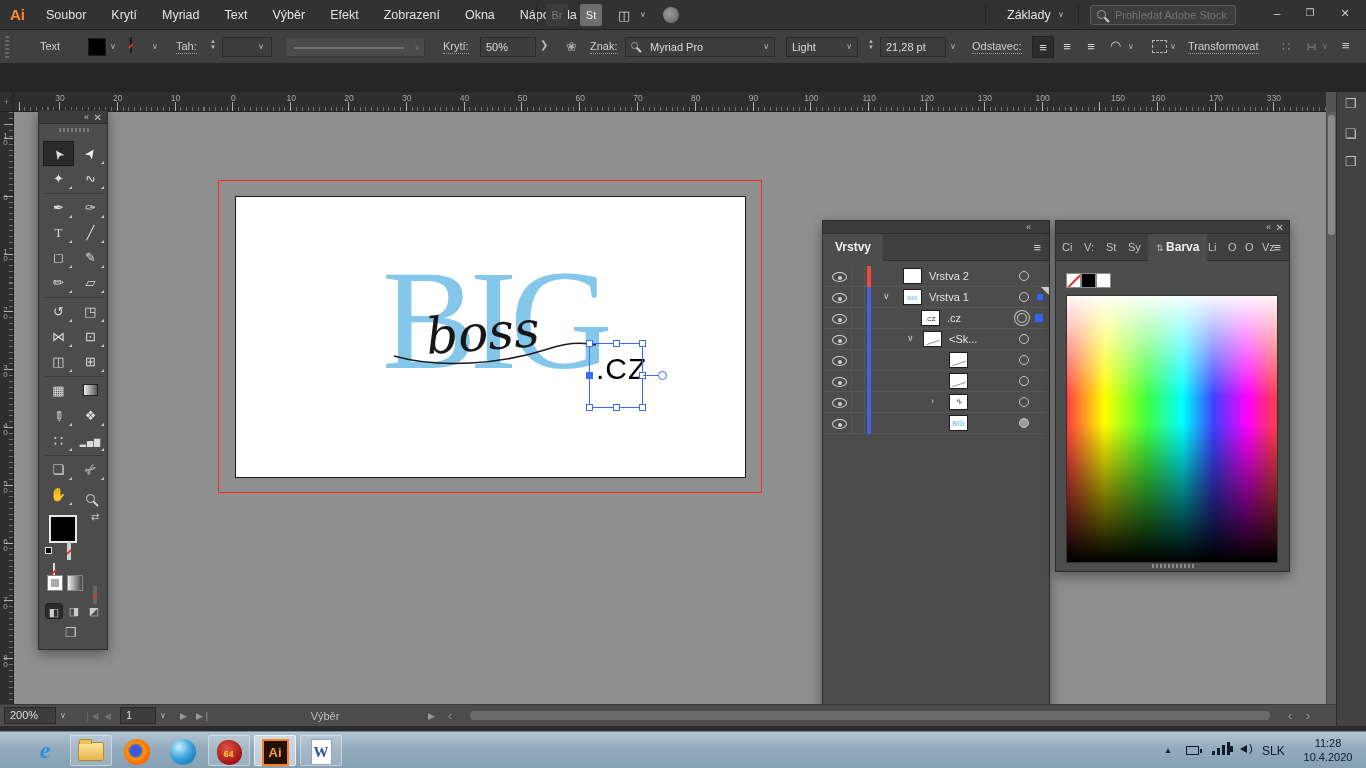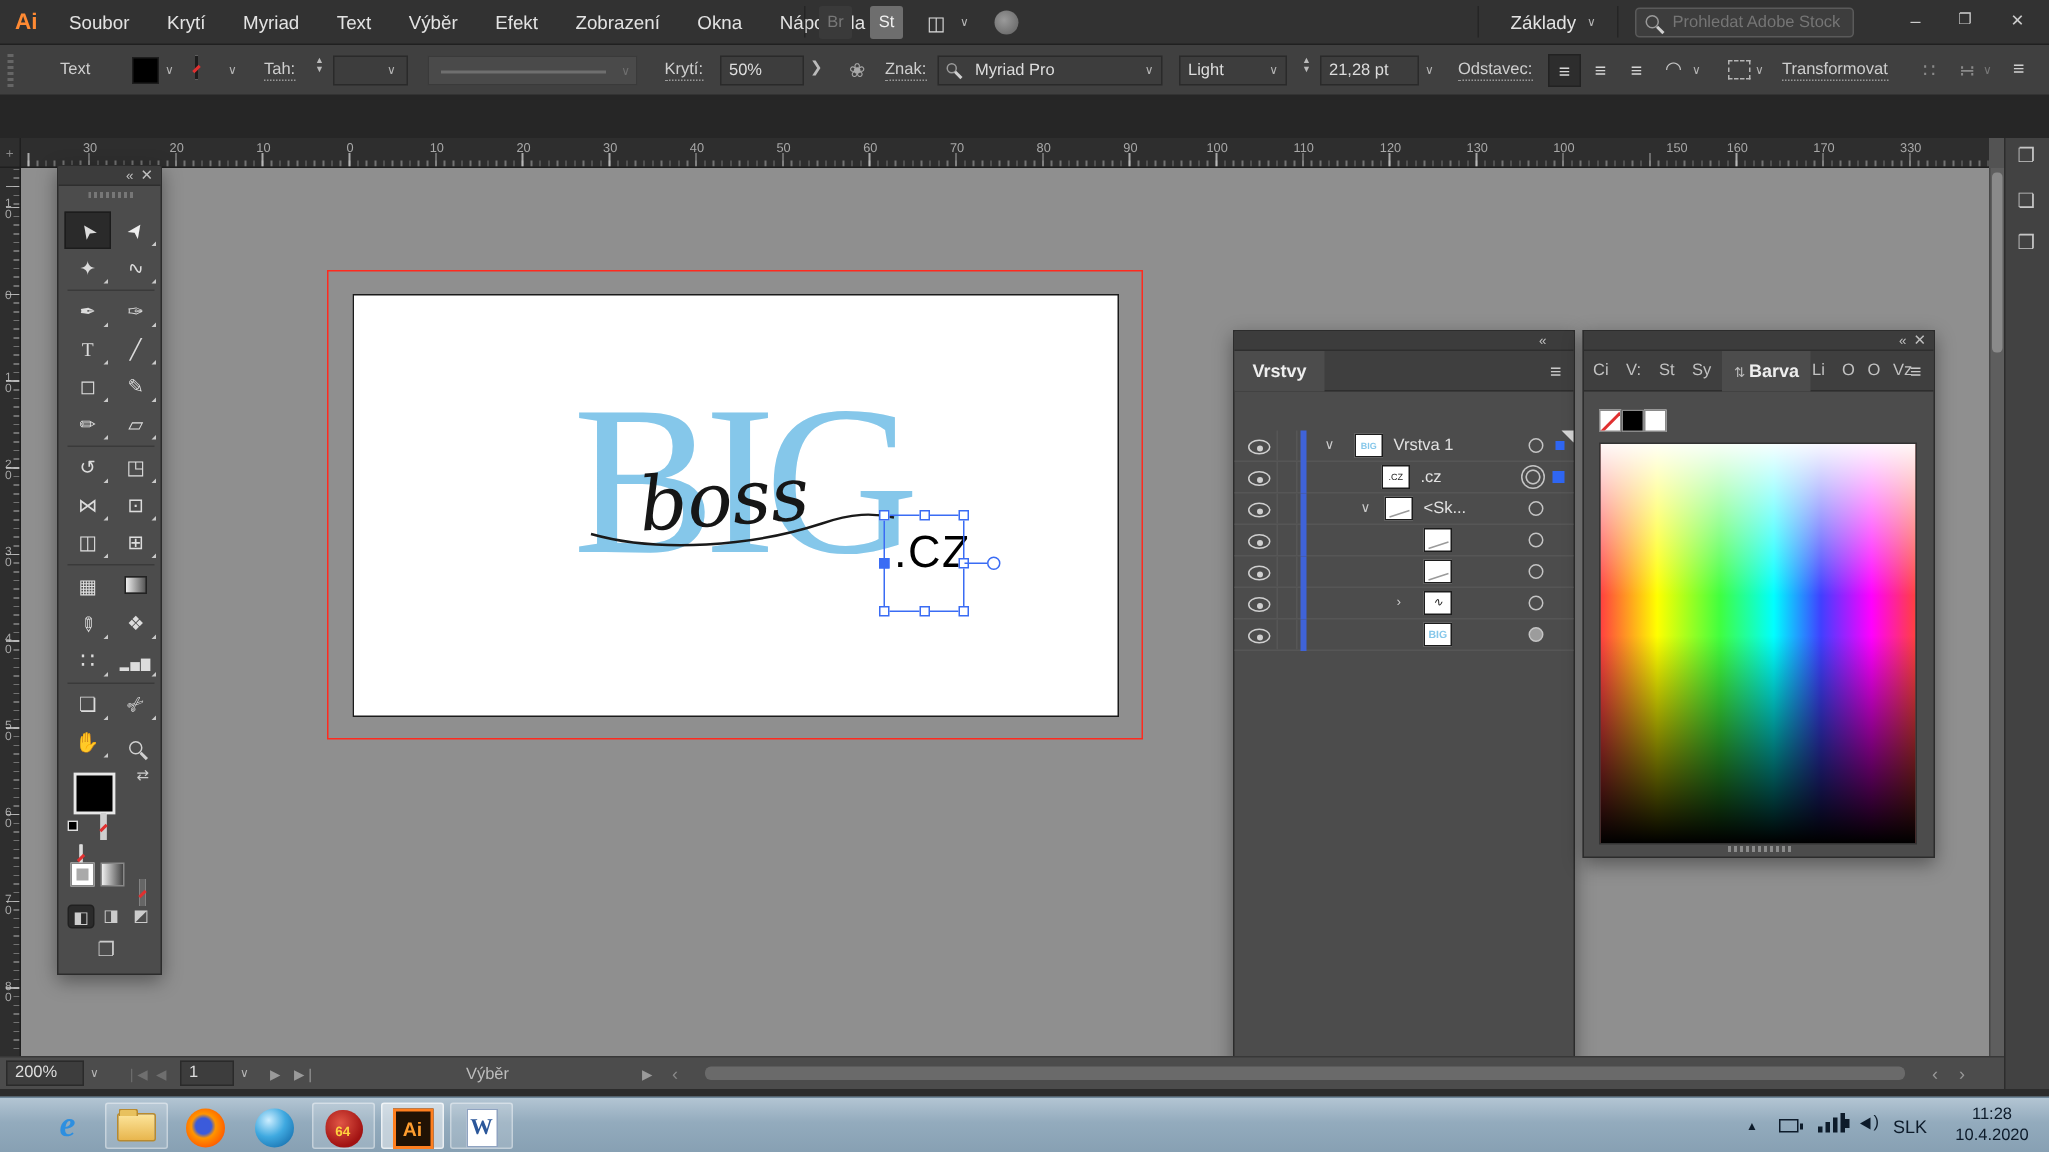--- a/index.html
+++ b/index.html
@@ -354,20 +354,29 @@
 
 <div id="layers" class="ab panel" data-name="layers-panel">
   <div class="phead" data-name="layers-header">
       <span class="coll" data-name="collapse-icon">«</span>
     </div>
   <div class="ptabs" data-name="layers-tab-strip">
     <span class="ptab" style="left:0" data-name="tab-vrstvy">Vrstvy</span>
     <span class="pmenu" data-name="panel-menu-icon">≡</span>
   </div>
 
+  <div class="lrow" style="top:45px" data-name="layer-row-vrstva2">
+    <span class="eye" data-name="visibility-eye-icon"></span>
+      <span class="hairv" style="left:28px"></span>
+      <span class="hairv" style="left:41px"></span>
+    <span class="lbar" style="background:#ee4b40" data-name="layer-color-bar"></span>
+    <span class="thumb" style="left:80px" data-name="layer-thumbnail"></span>
+    <span class="lname" style="left:106px" data-name="layer-name">Vrstva 2</span>
+    <span class="targ" style="left:196px" data-name="target-circle"></span>
+  </div>
   <div class="lrow" style="top:66px" data-name="layer-row-vrstva1">
     <span class="eye" data-name="visibility-eye-icon"></span>
       <span class="hairv" style="left:28px"></span>
       <span class="hairv" style="left:41px"></span>
     <span class="lbar" style="background:#3f63d8" data-name="layer-color-bar"></span>
     <span class="lchev" style="left:60px" data-name="expand-chevron-icon">∨</span>
     <span class="thumb" style="left:80px;color:#85c7ea;font-size:6px;line-height:16px;font-weight:bold" data-name="layer-thumbnail">BIG</span>
     <span class="lname" style="left:106px" data-name="layer-name">Vrstva 1</span>
     <span class="targ" style="left:196px" data-name="target-circle"></span>
     <span class="bsq" style="left:214px;top:7px;width:6px;height:6px" data-name="selection-indicator-square"></span>

